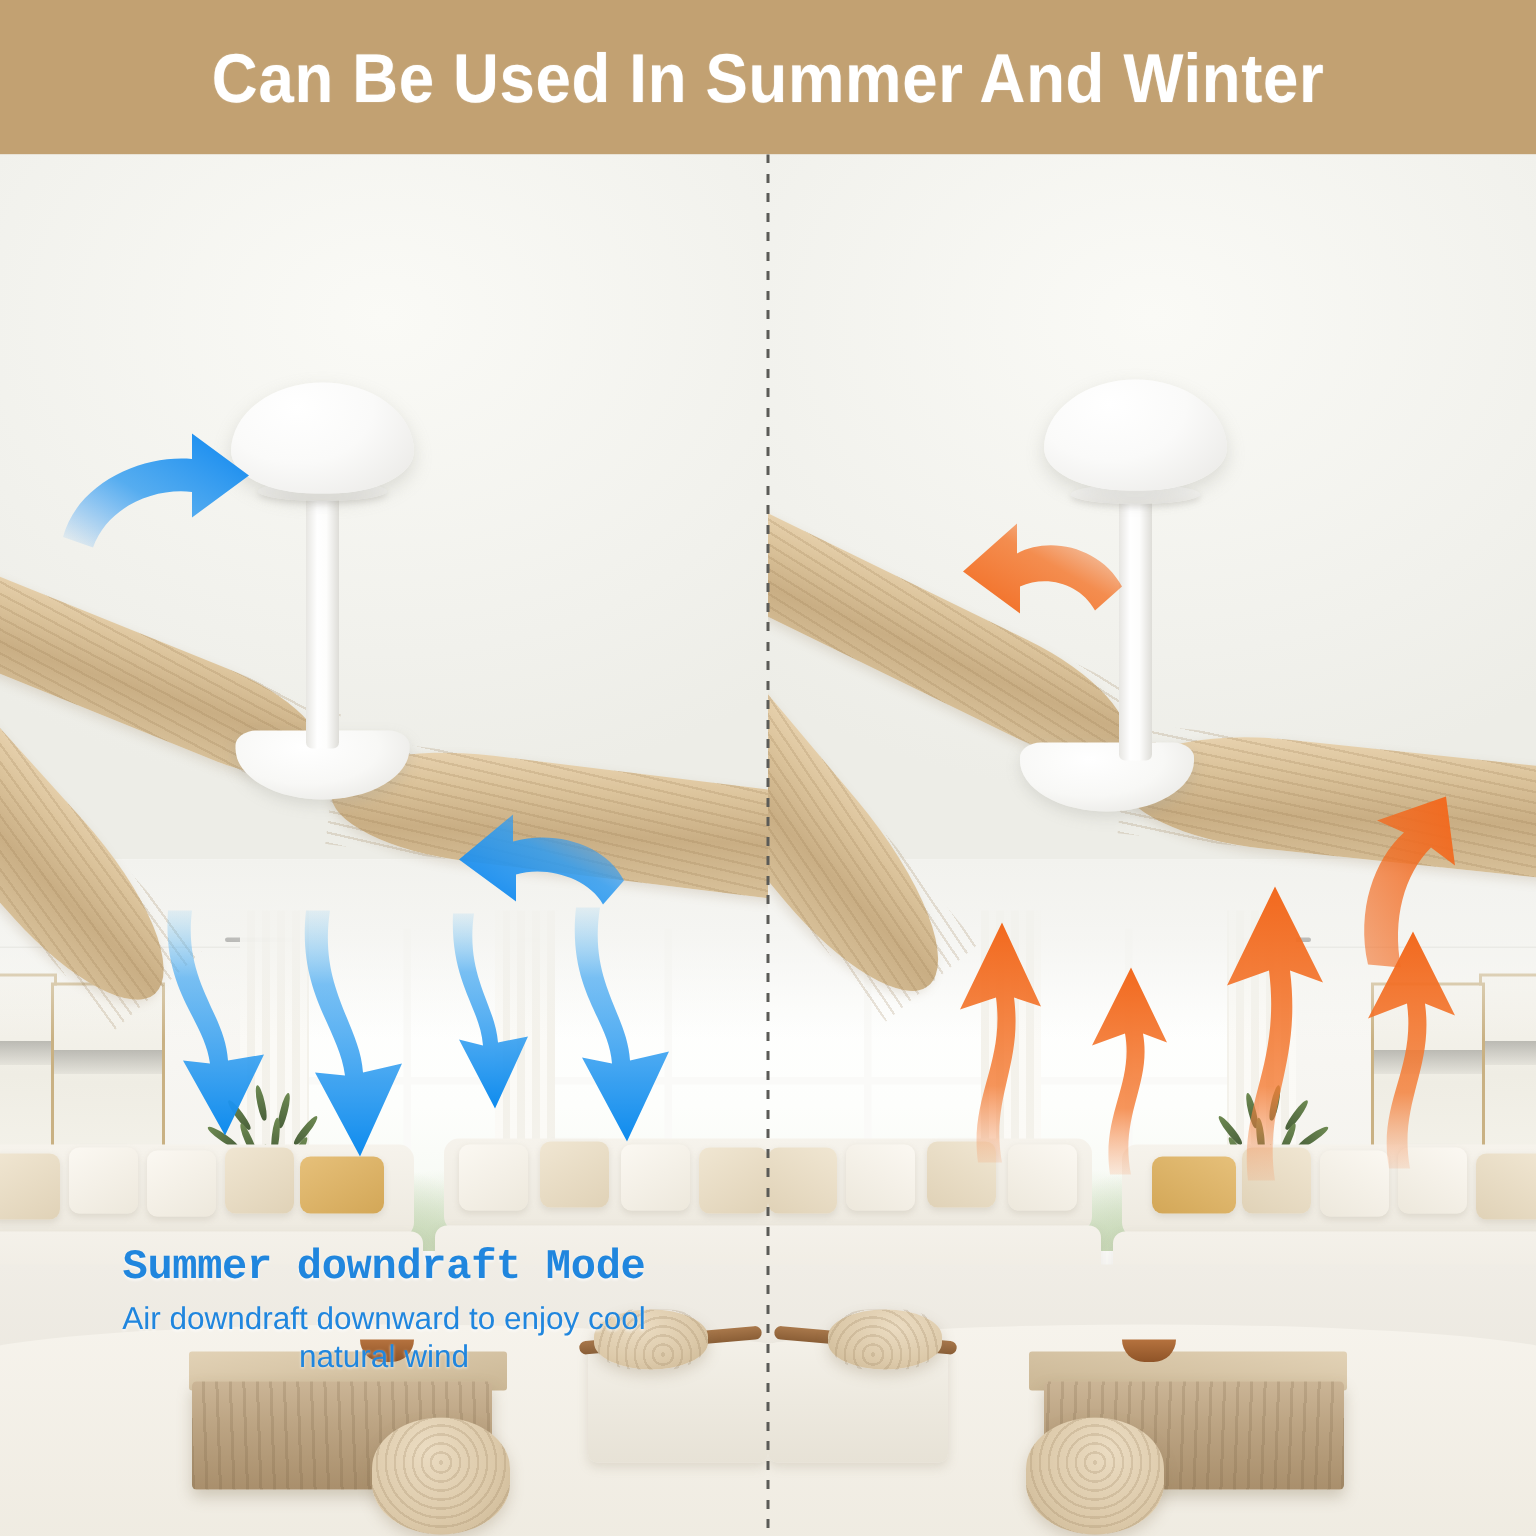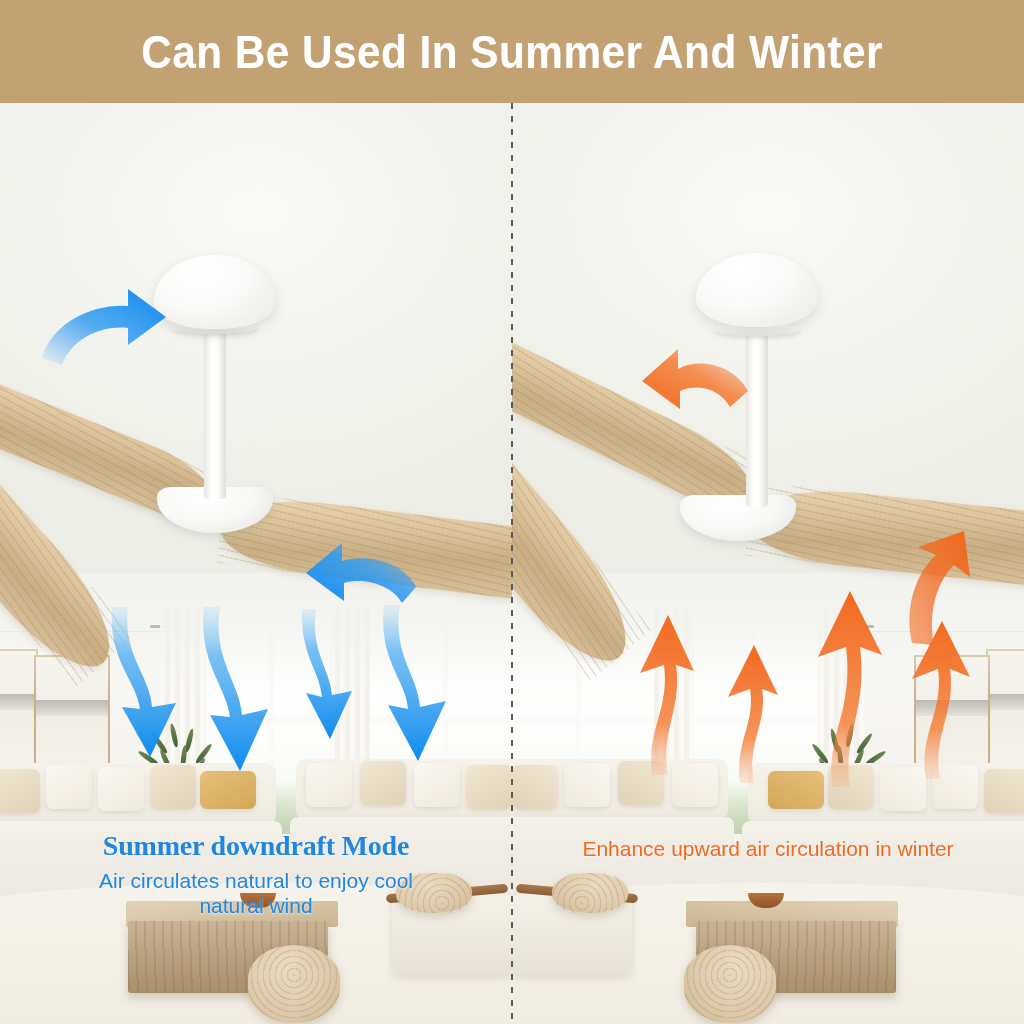--- a/index.html
+++ b/index.html
@@ -250,21 +250,21 @@
   
   .svg-layer{ position:absolute; left:0; top:0; width:512px; height:921px; overflow:visible; }
 
   
   .caption{
     position:absolute; left:0; width:512px; text-align:center;
     pointer-events:none;
   }
   .cap-title{
     font-size:28px; font-weight:bold; letter-spacing:-0.2px;
-    font-family:Liberation Serif, serif;
+    font-family:Liberation Mono, monospace;
     text-shadow:0 1px 2px rgba(255,255,255,.7);
   }
   .cap-sub{
     font-size:21px; font-weight:normal; line-height:1.18;
     font-family:"Liberation Sans Narrow","Liberation Sans",sans-serif;
     margin-top:7px;
     text-shadow:0 1px 2px rgba(255,255,255,.7);
   }
   #cap-left  .cap-title,#cap-left  .cap-sub { color:#2086DE; }
   #cap-right .cap-title,#cap-right .cap-sub { color:#F2691E; }
@@ -404,21 +404,21 @@
       <path d="M 416 484 C 404 460 370 450 342 458 L 342 440 L 306 470 L 344 498 L 344 480 C 364 474 392 482 402 500 Z" fill="url(#blueFadeR)"></path>
 
       <path d="M 128 504 C 122 552 150 572 152 604 L 176 600 L 150 654 L 122 604 L 140 606 C 136 576 108 558 112 504 Z" fill="url(#blueDown)"></path>
       <path d="M 220 504 C 212 556 240 580 242 612 L 268 606 L 240 668 L 210 612 L 230 614 C 226 582 198 560 204 504 Z" fill="url(#blueDown)"></path>
       <path d="M 316 506 C 310 548 330 566 332 592 L 352 588 L 330 636 L 306 590 L 322 594 C 320 568 300 552 302 506 Z" fill="url(#blueDown)"></path>
       <path d="M 400 502 C 392 552 418 572 420 604 L 446 598 L 418 658 L 388 602 L 408 606 C 406 576 378 558 384 502 Z" fill="url(#blueDown)"></path>
     </svg>
 
     <div class="caption" id="cap-left" style="top:727px;">
       <div class="cap-title">Summer downdraft Mode</div>
-      <div class="cap-sub" style="padding:0 64px;">Air circulates natural to enjoy cool natural wind</div>
+      <div class="cap-sub" style="padding:0 64px;">Air downdraft downward to enjoy cool natural wind</div>
     </div>
   </div>
 
   <div class="half" id="half-right">
 
     <div class="studio"></div>
 
     <div class="room">
       <div class="room-inner" style="transform:scaleX(-1);">
         <div class="wall"></div>
@@ -531,19 +531,18 @@
 
       <path d="M 400 540 C 392 504 404 470 424 452 L 406 444 L 452 428 L 458 474 L 442 462 C 424 480 416 510 422 542 Z" fill="url(#orSolid)"></path>
 
       <path d="M 140 672 C 134 628 158 606 152 562 L 128 570 L 156 512 L 182 568 L 164 562 C 170 608 148 628 156 672 Z" fill="url(#orUp)"></path>
       <path d="M 228 680 C 222 640 244 620 238 586 L 216 594 L 242 542 L 266 592 L 250 586 C 256 620 234 640 242 680 Z" fill="url(#orUp)"></path>
       <path d="M 320 684 C 314 632 342 608 334 544 L 306 554 L 338 488 L 370 552 L 348 544 C 356 608 330 632 338 684 Z" fill="url(#orUp)"></path>
       <path d="M 414 676 C 406 632 432 610 426 566 L 400 576 L 430 518 L 458 574 L 438 566 C 444 610 420 632 428 676 Z" fill="url(#orUp)"></path>
     </svg>
 
     <div class="caption" id="cap-right" style="top:727px;">
-      <div class="cap-sub" style="padding:0 60px;">Enhance upward air circulation in winter</div>
     </div>
   </div>
 
 </div>
 
 <div id="divider"></div>
 
 </body></html>

